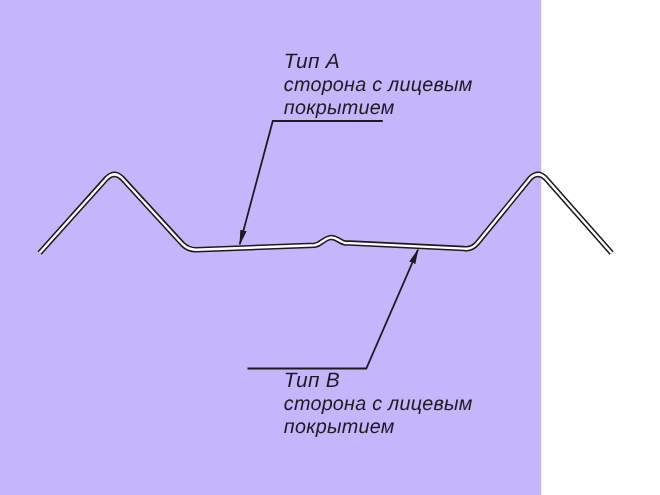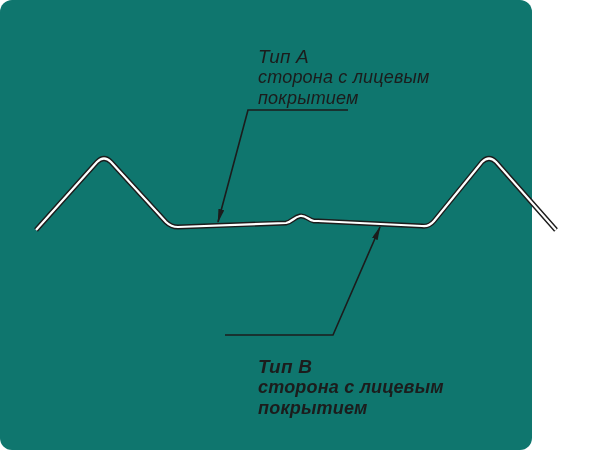--- a/index.html
+++ b/index.html
@@ -6,24 +6,23 @@
     margin: 0;
     padding: 0;
     width: 600px;
     height: 450px;
     background: #ffffff;
     overflow: hidden;
     font-family: "Liberation Sans", sans-serif;
   }
   .stage {
     position: relative;
-    width: 532px;
+    width: 492px;
     height: 450px;
-    background: #0f766e;
-    border-radius: 12px;
+    background: #c4b5fd;
   }
   svg.drawing {
     position: absolute;
     left: 0;
     top: 0;
   }
   .callout {
     position: absolute;
     color: #1c1c1c;
     font-style: italic;
@@ -31,21 +30,21 @@
     line-height: 21px;
     white-space: nowrap;
     letter-spacing: 0.2px;
   }
   .callout .title {
     font-size: 19px;
     display: block;
   }
   .callout span { display: block; }
   #label-type-a { left: 258px; top: 46px; }
-  #label-type-b { left: 258px; top: 356px; font-weight: bold; }
+  #label-type-b { left: 258px; top: 336px; }
 </style>
 </head>
 <body>
 
 <div class="stage">
 
   <svg class="drawing" width="600" height="450" viewBox="0 0 600 450">
     <defs>
       <marker id="arrowhead" viewBox="0 0 14 6" refX="13" refY="3" markerWidth="14" markerHeight="6" markerUnits="userSpaceOnUse" orient="auto">
         <path d="M0,0 L14,3 L0,6 Z" fill="#1c1c1c"></path>

